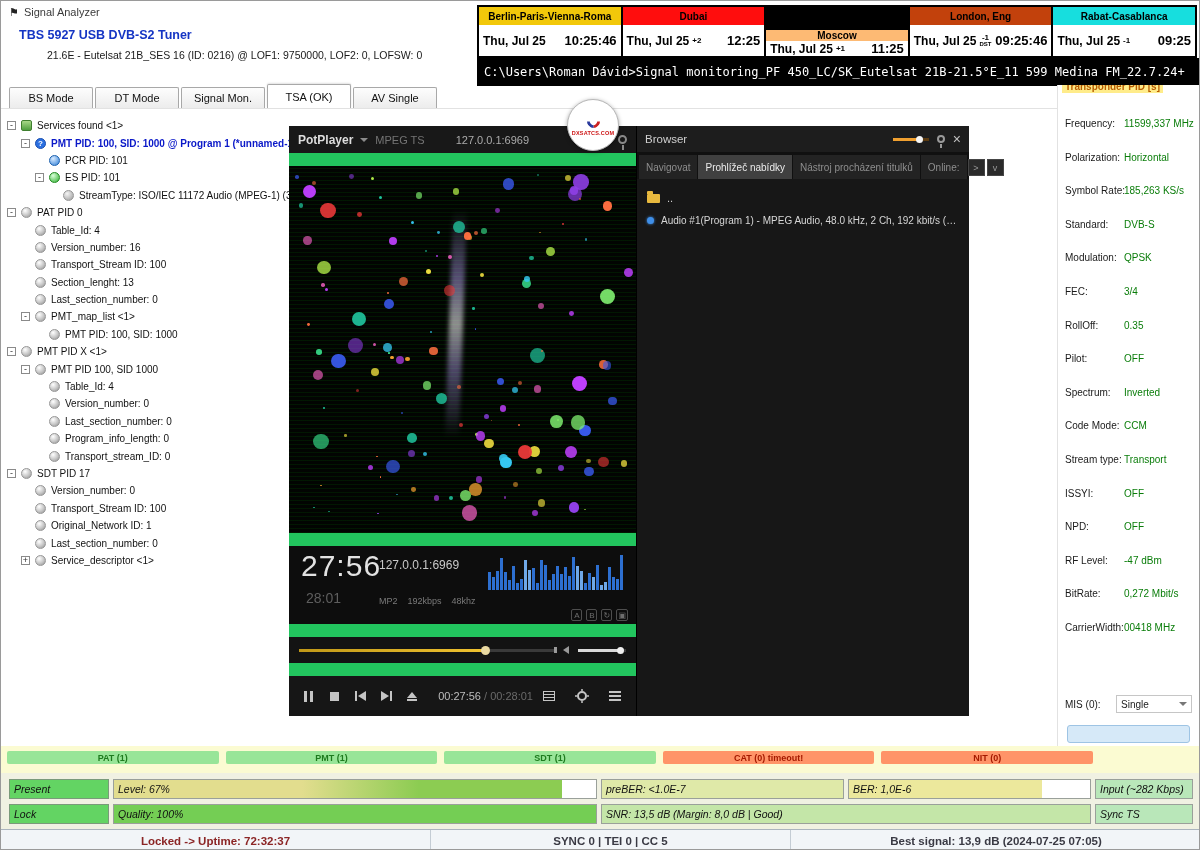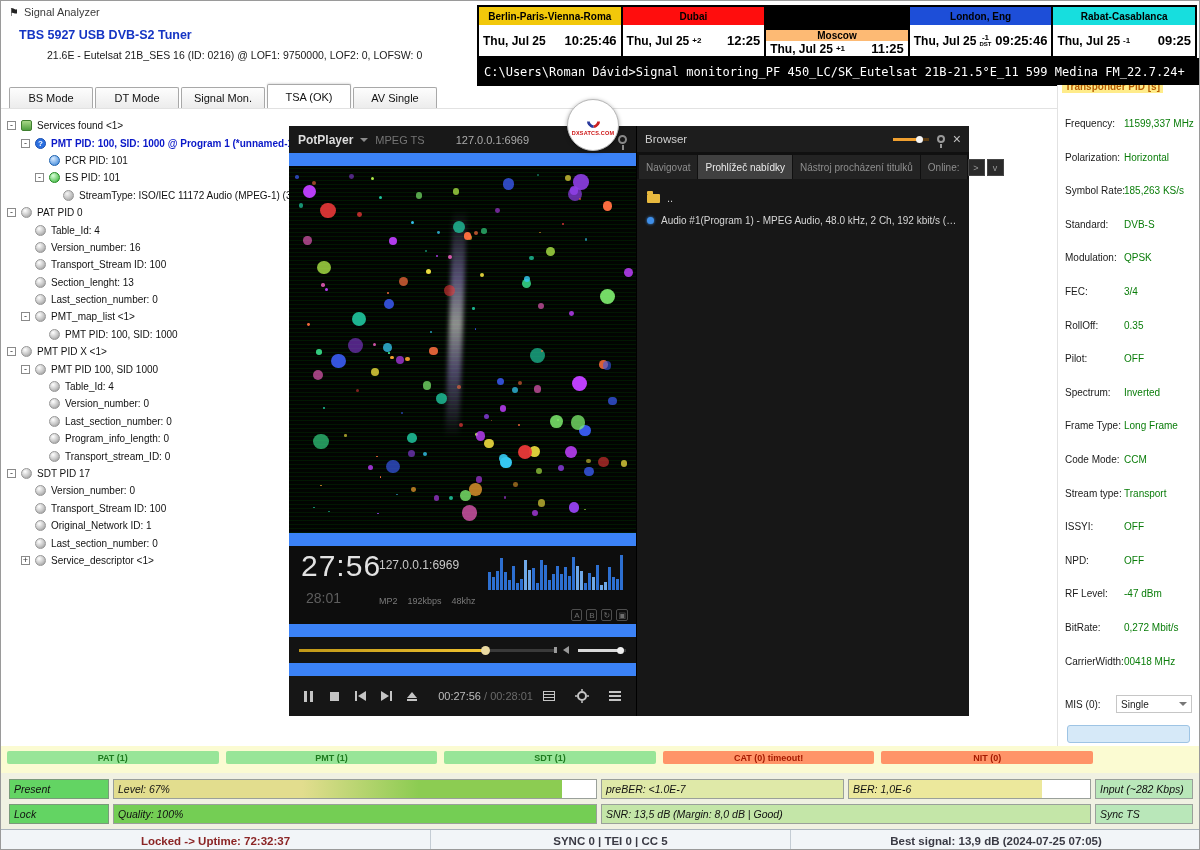--- a/index.html
+++ b/index.html
@@ -42,21 +42,21 @@
     background:radial-gradient(circle at 35% 30%, #ffffff, #c6c6c6 55%, #8e8e8e); }
   .ic-services { border-radius:2px; background:linear-gradient(#a8d888,#4f9f3f); border-color:#3f7f2f; }
   .ic-program { background:#2b6fe0; border-color:#1a4fb0; color:#fff; font-size:8px; font-weight:bold; display:flex; align-items:center; justify-content:center; }
   .ic-pcr { background:radial-gradient(circle at 35% 30%, #d8eaff, #2f7fd6); border-color:#1a5fae; }
   .ic-es { background:radial-gradient(circle at 35% 30%, #d8ffd8, #2fae2f); border-color:#1f8a1f; }
   .ic-stream { background:radial-gradient(circle at 35% 30%, #f4f4f4, #9a9a9a); }
   .ttext { margin-left:1px; }
   .ttext.program { color:#0a18c8; font-weight:bold; }
 
   
-  .player { position:absolute; left:288px; top:125px; width:347px; height:590px; background:#3b82f6; display:flex; flex-direction:column;gap:13px; }
+  .player { position:absolute; left:288px; top:125px; width:347px; height:590px; background:#22c55e; display:flex; flex-direction:column;gap:13px; }
   .ptitle { height:27px; flex:none; background:#181818; display:flex; align-items:center; padding:0 9px; gap:7px; }
   .pname { color:#ddd; font-size:12px; font-weight:bold; }
   .chev { width:0; height:0; border-left:4px solid transparent; border-right:4px solid transparent; border-top:4px solid #8a8a8a; }
   .pformat { color:#747474; font-size:11px; }
   .psource { color:#ababab; font-size:11px; margin-left:24px; }
   .pin { margin-left:auto; width:9px; height:9px; border:2px solid #8a8a8a; border-radius:50%; position:relative; }
   .pin::after { content:''; position:absolute; left:2px; top:8px; width:2px; height:5px; background:#8a8a8a; }
   .pvideo { flex:1; position:relative; overflow:hidden;
     background:repeating-linear-gradient(0deg, rgba(0,70,0,.30) 0 1px, transparent 1px 4px), #020402; }
   .dot { position:absolute; border-radius:50%; }
@@ -211,21 +211,21 @@
         <div class="clock-city" style="background: #fdba74; margin-top: 23px;">Moscow</div>
         <div class="clock-body">
           <span class="clock-date">Thu, Jul 25</span>
           <span class="clock-off">
             <b>+1</b>
           </span>
           <span class="clock-time">11:25</span>
         </div>
       </div>
       <div class="clock-col">
-        <div class="clock-city" style="background: #1d4ed8;">London, Eng</div>
+        <div class="clock-city" style="background: #c2410c;">London, Eng</div>
         <div class="clock-body">
           <span class="clock-date">Thu, Jul 25</span>
           <span class="clock-off">
             <b>-1</b>
             <i>DST</i>
           </span>
           <span class="clock-time">09:25:46</span>
         </div>
       </div>
       <div class="clock-col">
@@ -704,24 +704,20 @@
         </div>
         <div class="rrow">
           <span class="rlabel">Pilot:</span>
           <span class="rvalue">OFF</span>
         </div>
         <div class="rrow">
           <span class="rlabel">Spectrum:</span>
           <span class="rvalue">Inverted</span>
         </div>
         <div class="rrow">
-          <span class="rlabel">Frame Type:</span>
-          <span class="rvalue">Long Frame</span>
-        </div>
-        <div class="rrow">
           <span class="rlabel">Code Mode:</span>
           <span class="rvalue">CCM</span>
         </div>
         <div class="rrow">
           <span class="rlabel">Stream type:</span>
           <span class="rvalue">Transport</span>
         </div>
         <div class="rrow">
           <span class="rlabel">ISSYI:</span>
           <span class="rvalue">OFF</span>

